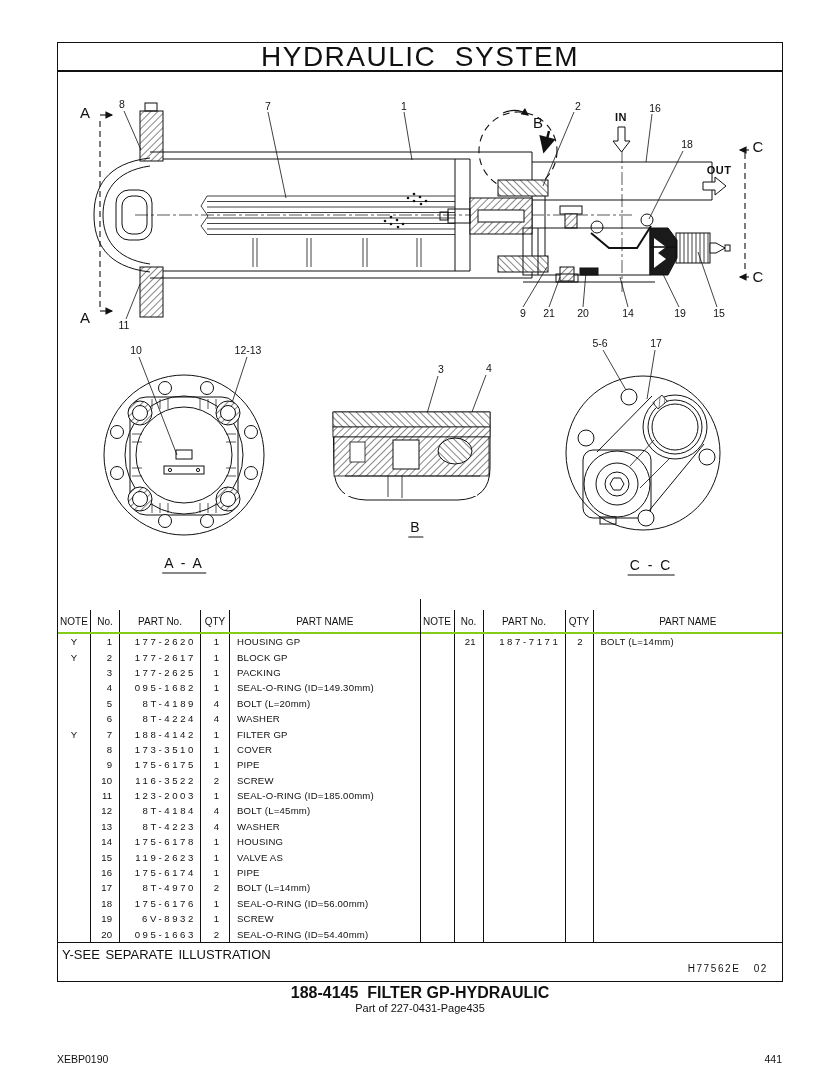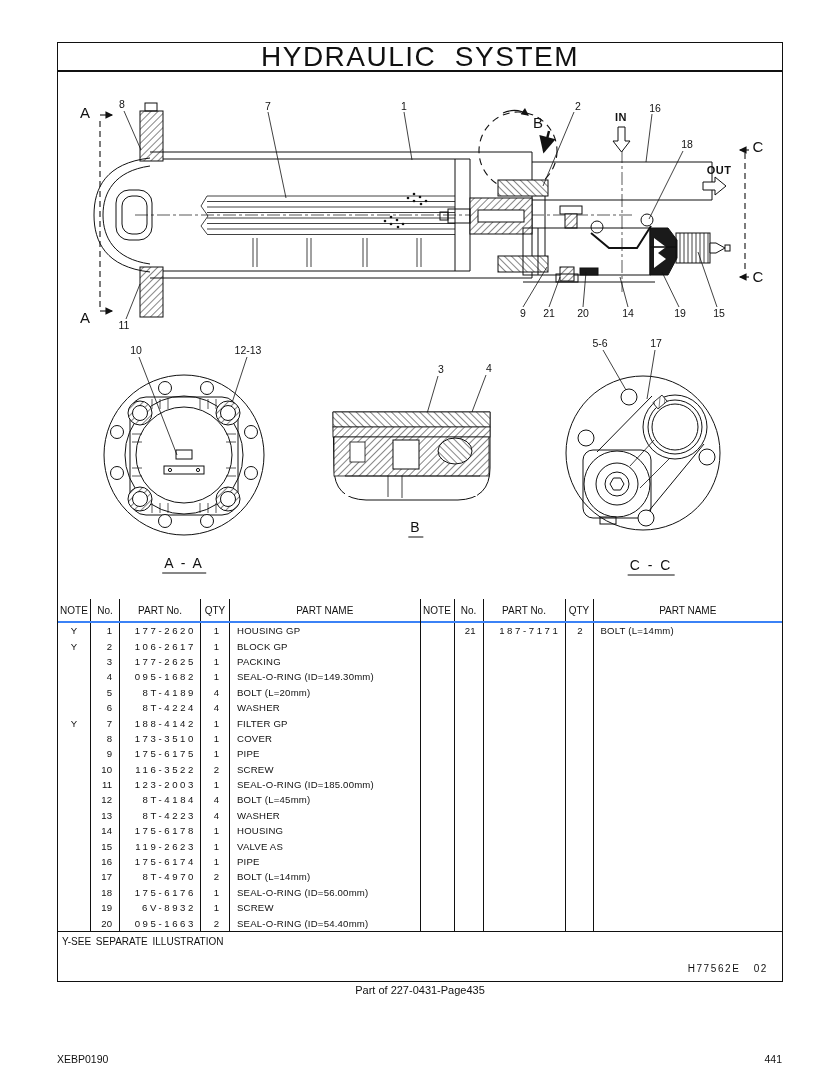--- a/index.html
+++ b/index.html
@@ -25,38 +25,38 @@
   .viewlbl { font-size:14px; letter-spacing:2px; border-bottom:1.3px solid #111; padding:0 2px 2px 2px; }
 
   
   .tables { position:absolute; left:0; right:0; top:556px; bottom:0; display:flex; flex-direction:column; }
   .tband  { display:flex; }
   .ptable { flex:1 1 0; min-width:0; display:flex; flex-direction:column; }
   .pright { border-left:1.2px solid #111; }
   .thead, .trow, .tfill { display:grid; }
   .pleft  .thead, .pleft  .trow, .pleft  .tfill { grid-template-columns:33px 29px 81px 29px 1fr; }
   .pright .thead, .pright .trow, .pright .tfill { grid-template-columns:34px 29px 82px 28px 1fr; }
-  .thead { height:24px; border-bottom:2px solid #3b82f6; font-size:10px; }
+  .thead { height:24px; border-bottom:2px solid #84cc16; font-size:10px;margin-top:11px; }
   .thead > div { display:flex; align-items:center; justify-content:center;
                  border-right:1.1px solid #111; height:100%; }
   .thead > div:last-child { border-right:none; }
   .tbody { display:flex; flex-direction:column; height:308px; }
   [data-rows] { display:contents; }
   .trow { height:15.4px; font-size:9.6px; }
   .tfill { flex:1; }
   .tcell { height:100%; display:flex; align-items:center; overflow:hidden;
            border-right:1.1px solid #111; }
   .tcell:last-child { border-right:none; }
   .c0 { justify-content:center; }
   .c1 { justify-content:flex-end; padding-right:7px; }
   .c2 { justify-content:flex-end; padding-right:4px; letter-spacing:2.6px; }
   .c3 { justify-content:flex-end; padding-right:10px; }
   .c4 { justify-content:flex-start; padding-left:7px; letter-spacing:0.2px; }
   .tfoot { border-top:1.3px solid #111; flex:1; position:relative; }
-  .footnote { position:absolute; left:4px; top:4px; font-size:10px; word-spacing:2px; }
+  .footnote { position:absolute; left:4px; top:4px; font-size:13px; word-spacing:2px; }
   .doccode  { position:absolute; right:14px; bottom:7px; font-size:10px; letter-spacing:1.6px; white-space:pre; }
 
   
   .pagefooter { position:absolute; left:0; right:0; top:984px; text-align:center; }
   .ft1 { font-size:16px; font-weight:600; white-space:pre; line-height:18px; }
   .ft2, .ft3 { font-size:11px; line-height:13px; }
   .corner-left  { position:absolute; left:57px;  top:1053px; font-size:10.5px;text-align:center; }
   .corner-right { position:absolute; right:58px; top:1053px; font-size:10.5px; }
 </style>
 </head>
@@ -325,21 +325,21 @@
           <div class="tbody">
             <div data-rows="tables.left.rows"><div class="trow">
                   <div class="tcell c0">Y</div>
                   <div class="tcell c1">1</div>
                   <div class="tcell c2">177-2620</div>
                   <div class="tcell c3">1</div>
                   <div class="tcell c4">HOUSING GP</div>
                 </div><div class="trow">
                   <div class="tcell c0">Y</div>
                   <div class="tcell c1">2</div>
-                  <div class="tcell c2">106-2617</div>
+                  <div class="tcell c2">177-2617</div>
                   <div class="tcell c3">1</div>
                   <div class="tcell c4">BLOCK GP</div>
                 </div><div class="trow">
                   <div class="tcell c0"></div>
                   <div class="tcell c1">3</div>
                   <div class="tcell c2">177-2625</div>
                   <div class="tcell c3">1</div>
                   <div class="tcell c4">PACKING</div>
                 </div><div class="trow">
                   <div class="tcell c0"></div>
@@ -480,17 +480,18 @@
         </div>
       </div>
       <div class="tfoot">
         <span class="footnote">Y-SEE SEPARATE ILLUSTRATION</span>
         <span class="doccode">H77562E   02</span>
       </div>
     </div>
   </div>
 
   <div class="pagefooter">
+    <div class="ft1">188-4145  FILTER GP-HYDRAULIC</div>
     <div class="ft2">Part of 227-0431-Page435</div>
   </div>
   <div class="corner-left">XEBP0190</div>
   <div class="corner-right">441</div>
 </div>
 
 </body></html>

